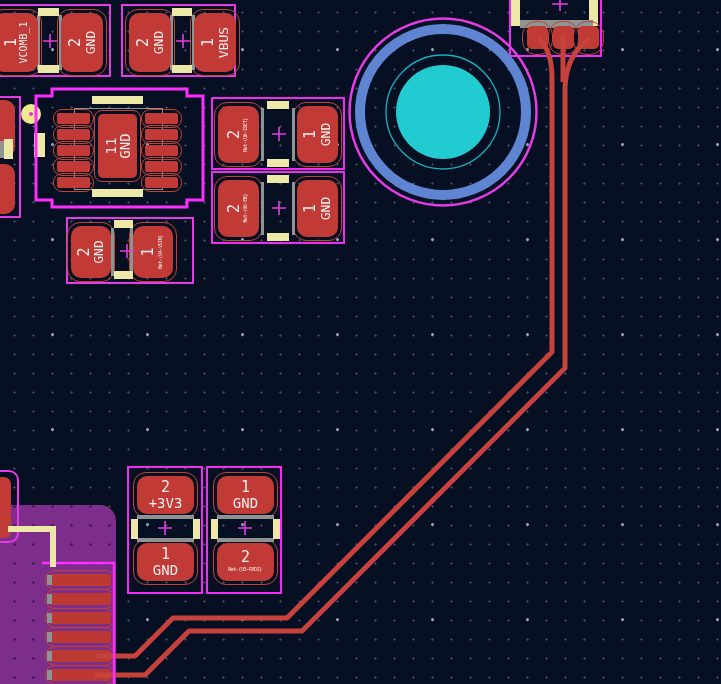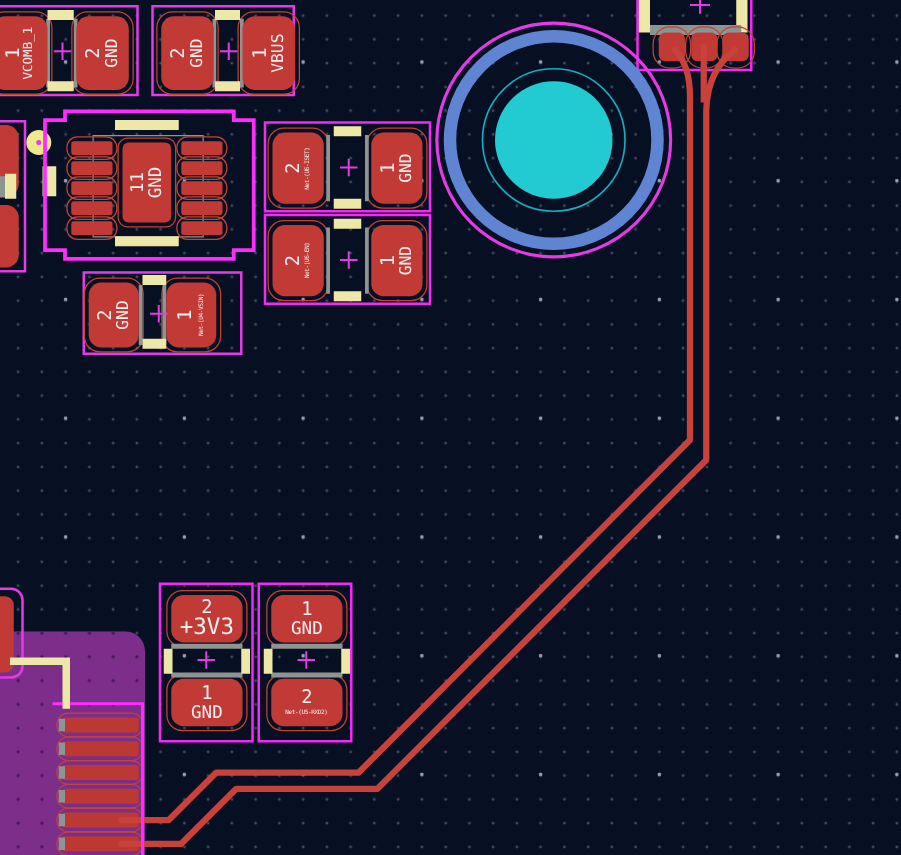--- a/index.html
+++ b/index.html
@@ -229,21 +229,21 @@
 
   <div>
     <div class="outl" style="left:127px;top:466px;width:76px;height:128px;border-width:2.5px;border-color:#F32AF3;"></div>
     <div class="clr" style="left:133px;top:472px;width:65px;height:46px;"></div>
     <div class="clr" style="left:133px;top:539px;width:65px;height:46px;"></div>
     <div class="fab" style="left:137px;top:515px;width:57px;height:4px;"></div>
     <div class="fab" style="left:137px;top:538px;width:57px;height:4px;"></div>
     <div class="pad" style="left:137px;top:476px;width:57px;height:38px;">
       <div class="htext">
         <span class="num">2</span>
-        <span style="font-size:18px;">+3V3</span>
+        <span style="font-size:14px;">+3V3</span>
       </div>
     </div>
     <div class="pad" style="left:137px;top:543px;width:57px;height:38px;">
       <div class="htext">
         <span class="num">1</span>
         <span style="font-size:14px;">GND</span>
       </div>
     </div>
     <div class="silk" style="left:131px;top:519px;width:7px;height:20px;"></div>
     <div class="silk" style="left:193px;top:519px;width:7px;height:20px;"></div>

